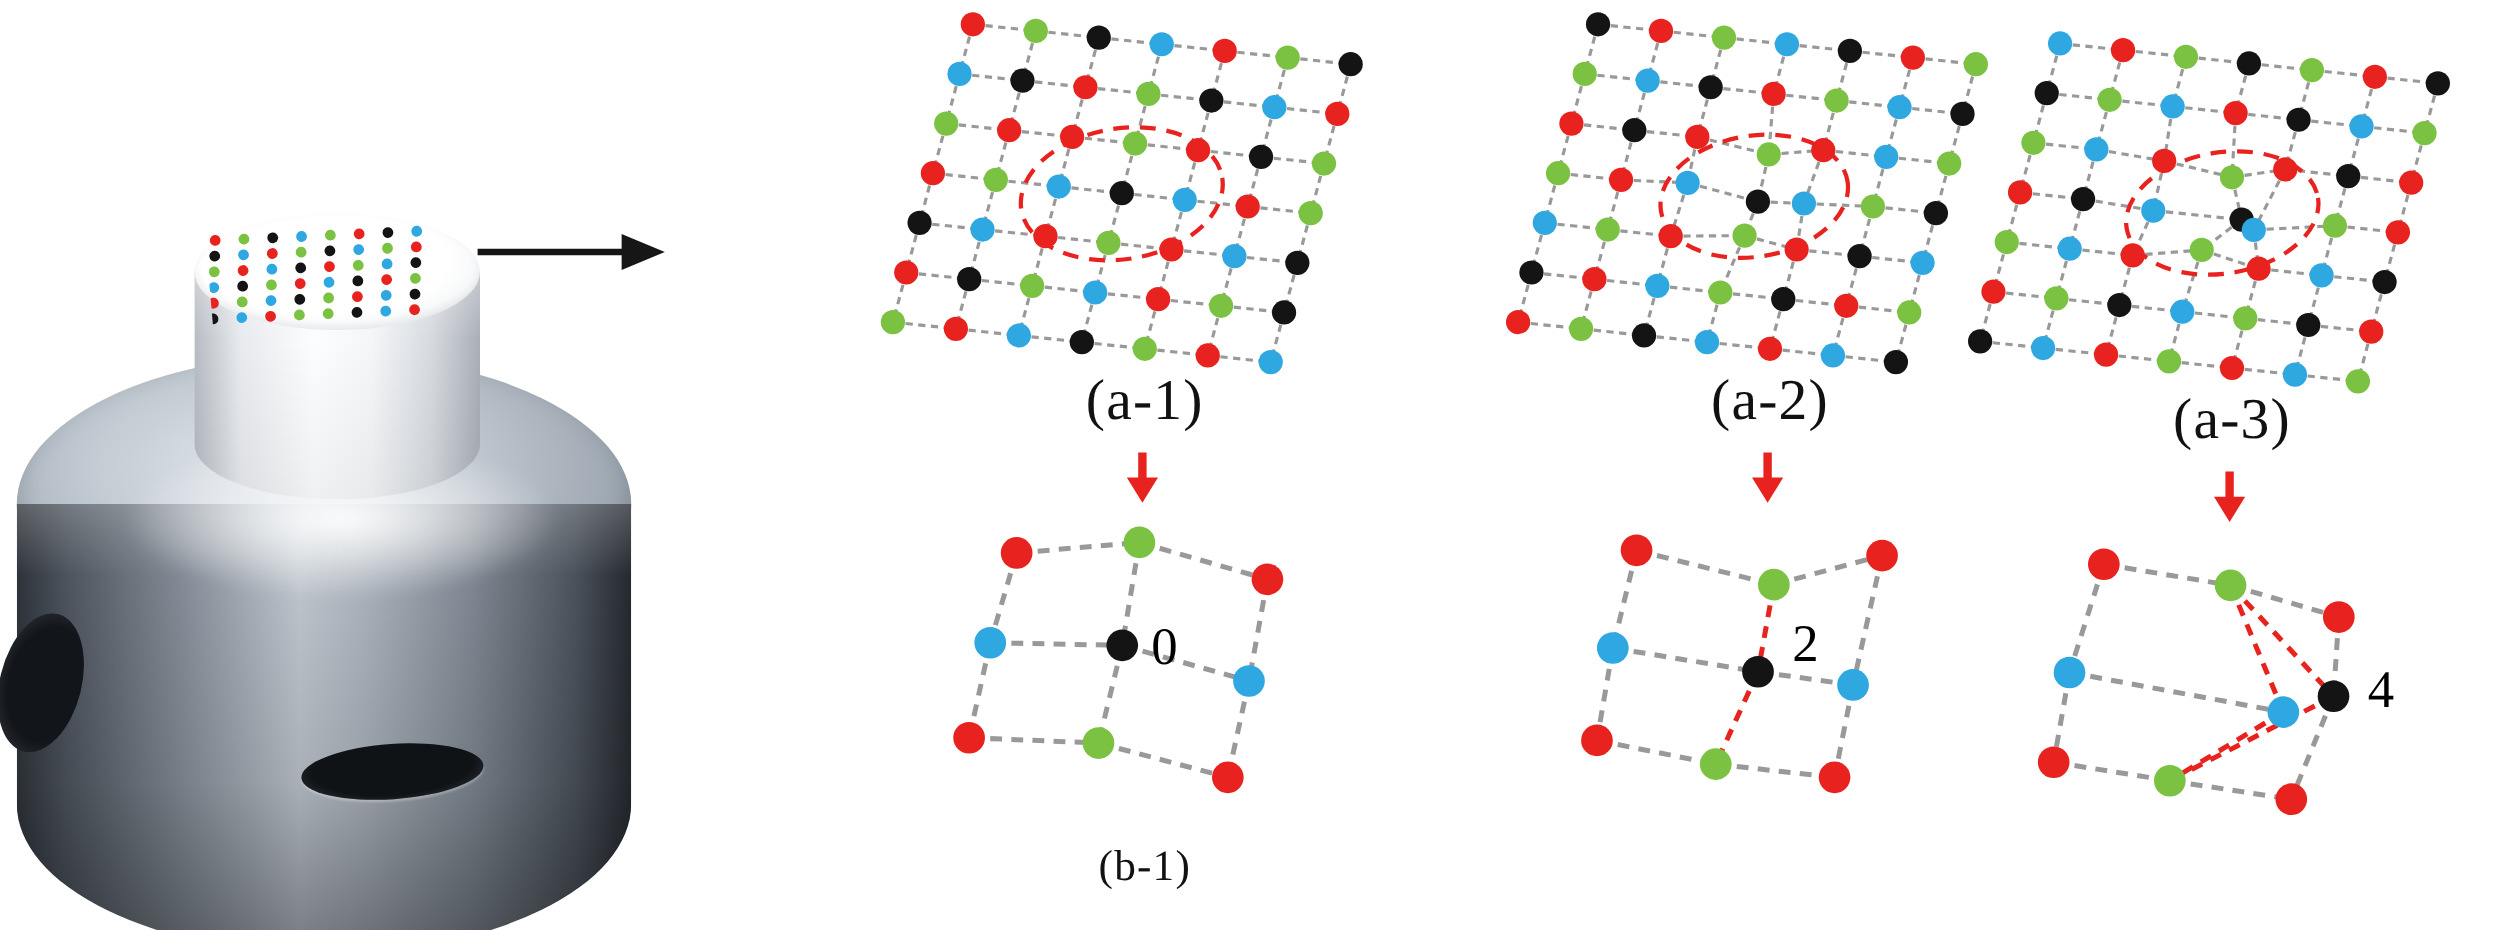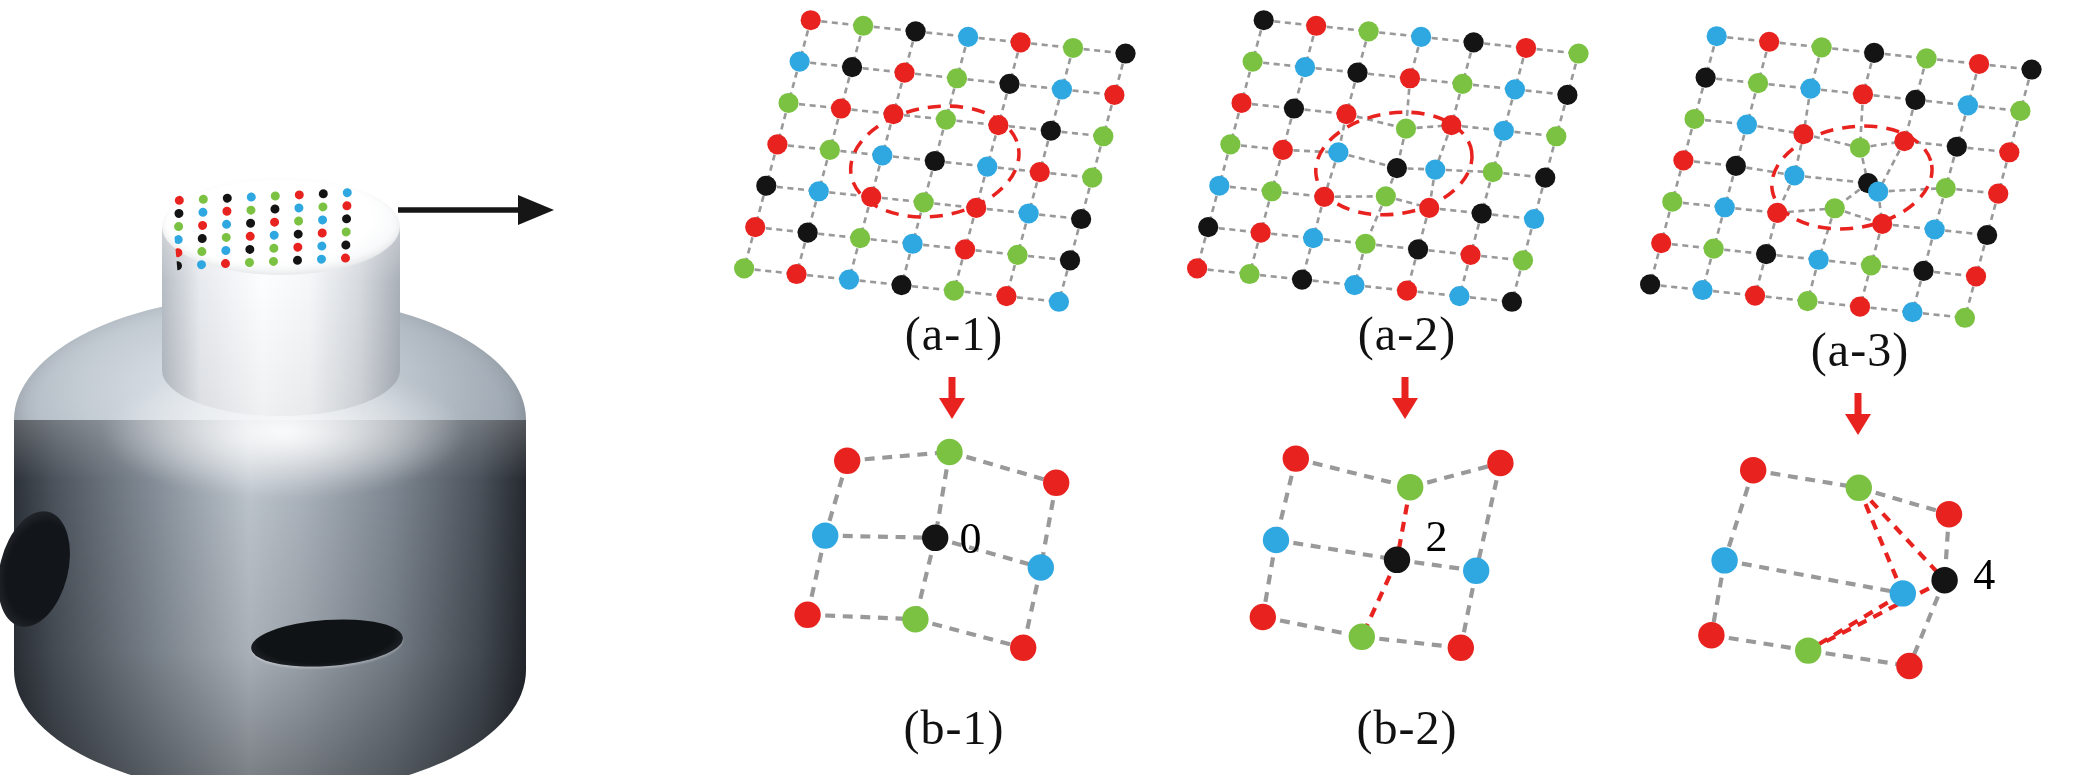--- a/index.html
+++ b/index.html
@@ -36,27 +36,27 @@
   
   .main-arrow{position:absolute;left:396px;top:188px;width:160px;height:44px;}
   .main-arrow line{stroke:#161616;stroke-width:5.5;}
   .main-arrow polygon{fill:#161616;}
   .red-arrow{position:absolute;top:374px;left:calc(50% - 22px);width:40px;height:46px;}
   .red-arrow line{stroke:var(--red,#e8231f);stroke-width:7;}
   .red-arrow polygon{fill:var(--red,#e8231f);}
 
   
   .col{position:absolute;top:0;height:775px;width:438px;}
-  .col-1{left:735px;} .col-2{left:1188px;} .col-3{left:1641px;margin-top:16px;}
+  .col-1{left:735px;} .col-2{left:1256px;} .col-3{left:1641px;margin-top:16px;}
   svg.lattice{position:absolute;top:0;left:-3px;width:444px;height:323px;}
   svg.local{position:absolute;top:430px;left:44px;width:341px;height:253px;}
   .a-label{position:absolute;top:306px;left:0;width:100%;text-align:center;
     font-size:48px;color:#111;letter-spacing:1px;}
   .b-label{position:absolute;top:700px;left:0;width:100%;text-align:center;
-    font-size:48px;color:#111;letter-spacing:1px;}
+    font-size:36px;color:#111;letter-spacing:1px;}
 
   
   .bond{stroke:var(--bond,#999);stroke-width:2.6;stroke-dasharray:6 4.5;fill:none;}
   svg.local .bond{stroke-width:3.8;stroke-dasharray:9 7;}
   .bond.broken{stroke:var(--red,#e8231f);}
   .focus-ring{fill:none;stroke:var(--red,#e8231f);stroke-width:3.5;stroke-dasharray:13 9;}
   .count-text{font-family:"Liberation Serif","DejaVu Serif",serif;font-size:40px;fill:#000;}
 </style>
 </head>
 <body>
@@ -456,21 +456,20 @@
         <circle cx="162" cy="52" r="12" fill="#7cc242"></circle>
         <circle cx="244" cy="30" r="12" fill="#e8231f"></circle>
         <circle cx="40" cy="100" r="12" fill="#2fa8e1"></circle>
         <circle cx="150" cy="118" r="12" fill="#141414"></circle>
         <circle cx="222" cy="128" r="12" fill="#2fa8e1"></circle>
         <circle cx="28" cy="170" r="12" fill="#e8231f"></circle>
         <circle cx="118" cy="188" r="12" fill="#7cc242"></circle>
         <circle cx="208" cy="198" r="12" fill="#e8231f"></circle>
         <text x="176" y="110" class="count-text">2</text>
       </svg>
-    <div class="b-label">(b-2)</div>
   </div>
 
   <div class="col col-3">
     <svg class="lattice" viewBox="0 0 440 320">
         <line x1="78" y1="20" x2="130" y2="25.5" class="bond"></line>
         <line x1="78" y1="20" x2="67" y2="61" class="bond"></line>
         <line x1="130" y1="25.5" x2="182" y2="31" class="bond"></line>
         <line x1="130" y1="25.5" x2="119" y2="66.5" class="bond"></line>
         <line x1="182" y1="31" x2="234" y2="36.5" class="bond"></line>
         <line x1="182" y1="31" x2="171" y2="72" class="bond"></line>

